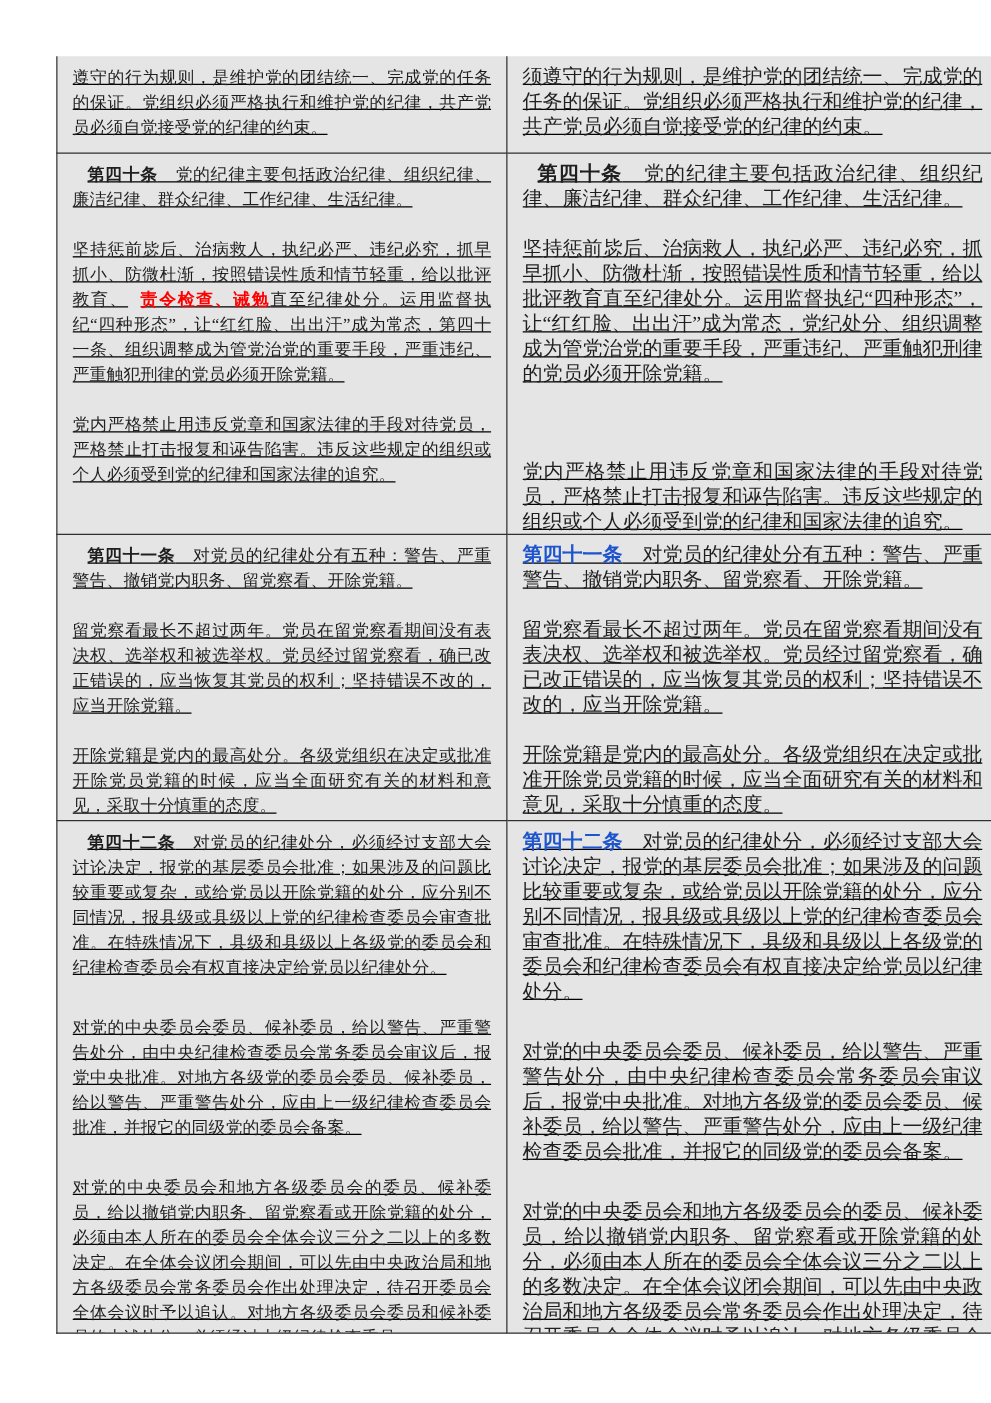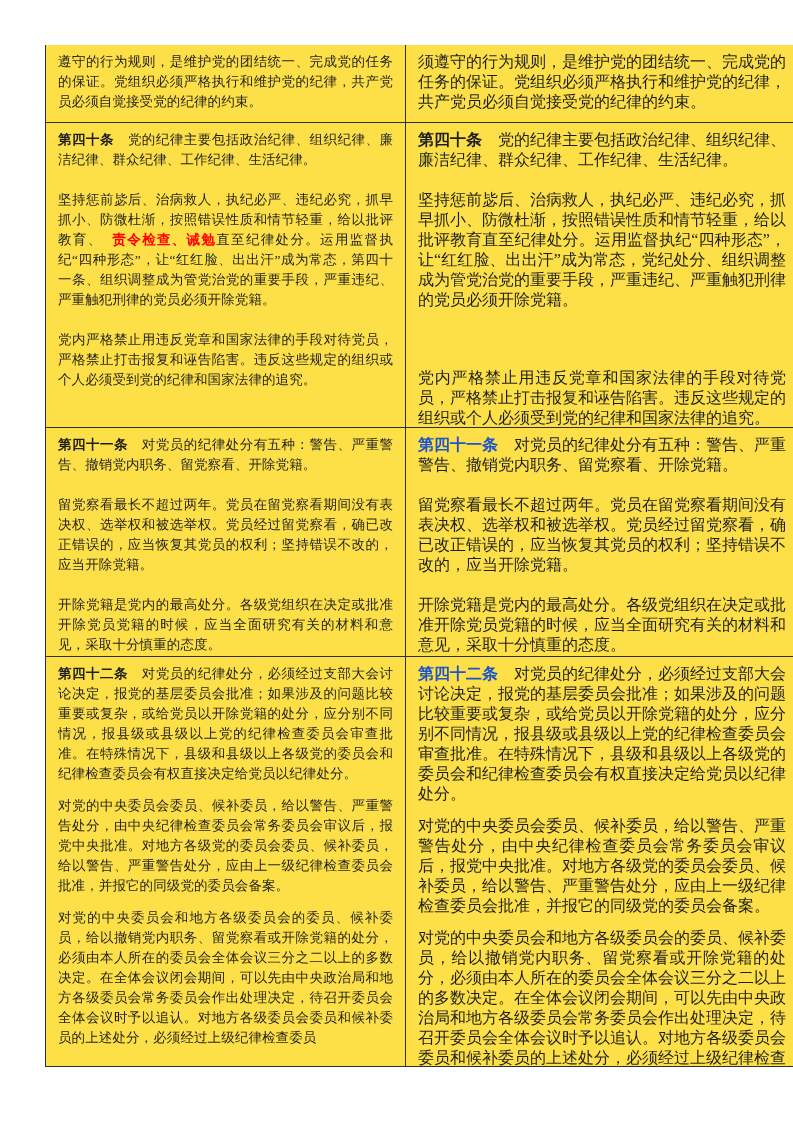--- a/index.html
+++ b/index.html
@@ -26,21 +26,22 @@
     left: 45px;
     top: 45px;
     width: 703px;
     border-collapse: collapse;
     table-layout: fixed;
   }
   table.compare-table td {
     border: 1.5px solid #2f2f2f;
     vertical-align: top;
     padding: 7px 12px 0 12px;
-    background: #fde047;
+    background: #e5e5e5;
+    text-decoration: underline;
   }
   
   table.compare-table tr:first-child td { border-top: none; }
 
   td.col-left  { width: 335px; }
   td.col-right { width: 368px; }
 
   .cell-content {
     overflow: hidden;
     color: #1f1f1f;
@@ -55,23 +56,23 @@
   
   tr.row-1 .cell-content { height: 70px; }
   tr.row-2 .cell-content { height: 297px; }
   tr.row-3 .cell-content { height: 221px; }
   tr.row-4 .cell-content { height: 402px; }
 
   
   tr.row-2 td.col-right .para:nth-child(3) { margin-top: 58px; }
 
   
-  tr.row-4 .para + .para { margin-top: 12px; }
+  tr.row-4 .para + .para { margin-top: 28px; }
 
-  .seg-bold { font-weight: bold; }
+  .seg-bold { font-weight: bold; margin-left: 12px; }
   .seg-red  { font-weight: bold; color: #FF0000; margin-left: 10px; }
   .seg-blue { font-weight: bold; color: #1E54CC; }
 </style>
 </head>
 <body>
 
 <div class="page">
   <table class="compare-table">
     <tbody id="table-body">
         <tr class="row-1">

